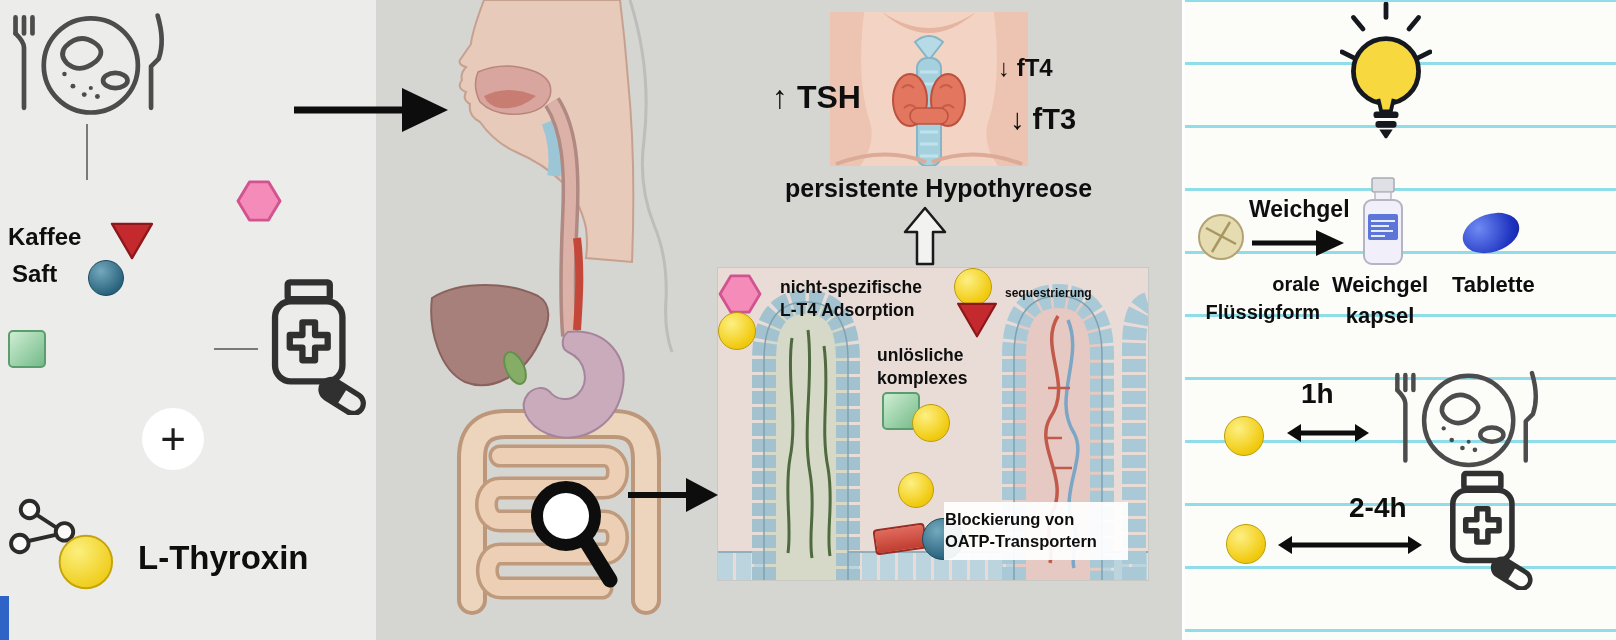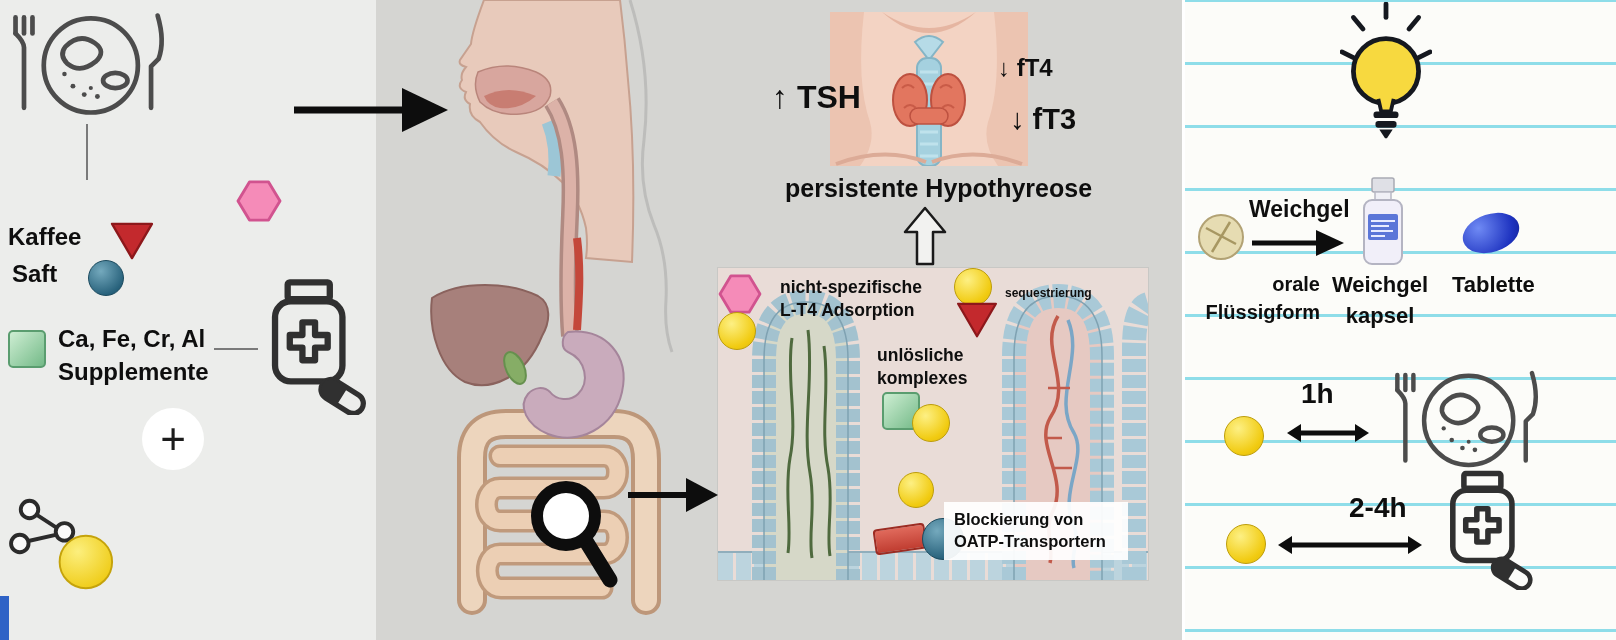--- a/index.html
+++ b/index.html
@@ -10,21 +10,21 @@
 #mid-panel{left:376px;width:806px;background:#d5d5d2}
 #right-panel{left:1182px;width:434px;background-color:#fcfcf9;background-image:linear-gradient(to bottom,rgba(0,0,0,0) 0,rgba(0,0,0,0) 60px,#8edde9 60px,#8edde9 63px);background-size:100% 63px;background-position:0 65px;border-left:3px solid #fff}
 .abs{position:absolute}
 .txt{position:absolute;font-weight:700;color:#0e0e0e;white-space:pre-line;line-height:1.32}
 .ball-y{position:absolute;border-radius:50%;background:radial-gradient(circle at 35% 30%,#fdf084,#f1cb11 68%,#dfb70b);border:1px solid #bd9d09}
 .ball-t{position:absolute;border-radius:50%;background:radial-gradient(circle at 35% 30%,#74a9bd,#235d77 78%);border:1px solid #1b4a5e}
 .sq-g{position:absolute;border-radius:5px;background:linear-gradient(135deg,#ceeed3,#74ba88);border:2px solid #5a9d6f}
 .gel-b{position:absolute;border-radius:50%;background:radial-gradient(circle at 32% 28%,#6f8af4,#1e33c0 70%,#111f90);transform:rotate(-18deg)}
 .red-rect{position:absolute;background:linear-gradient(180deg,#e06a5c,#c03d31);border:2px solid #9c2c23;border-radius:4px;transform:rotate(-8deg)}
 .plus-circle{position:absolute;width:62px;height:62px;border-radius:50%;background:#fff;display:flex;align-items:center;justify-content:center;font-size:44px;color:#1c1c1c;font-weight:400}
-.white-label{position:absolute;background:rgba(255,255,255,.93);padding:7px 10px;font-weight:700;font-size:16.5px;line-height:1.33;color:#0e0e0e;white-space:pre-line}
+.white-label{position:absolute;background:rgba(255,255,255,.93);padding:7px 1px;font-weight:700;font-size:16.5px;line-height:1.33;color:#0e0e0e;white-space:pre-line}
 .vline{position:absolute;width:2px;background:#7a7a7a}
 .hline{position:absolute;height:2px;background:#7a7a7a}
 #inset{position:absolute;left:718px;top:268px;width:430px;height:312px;box-shadow:0 0 0 1px rgba(0,0,0,.06)}
 .corner-blue{position:absolute;left:0;top:596px;width:9px;height:44px;background:#2f63c6}
 </style>
 </head>
 <body>
 
 <div id="canvas">
 
@@ -119,32 +119,31 @@
 
   <div class="txt" style="left:8px;top:221px;font-size:24px">Kaffee</div>
   <svg class="abs" style="left:110px;top:222px" width="44" height="38">
       <use href="#sym-tri"></use>
     </svg>
 
   <div class="txt" style="left:12px;top:258px;font-size:24px">Saft</div>
   <div class="ball-t" style="left:88px;top:260px;width:36px;height:36px"></div>
 
   <div class="sq-g" style="left:8px;top:330px;width:38px;height:38px"></div>
-  <div class="txt" style="left:58px;top:322px;font-size:24px;line-height:1.38">Ca, Fe, Cr, Al
-Supplemente</div>
   <div class="hline" style="left:214px;top:348px;width:44px"></div>
   <svg class="abs" style="left:256px;top:276px" width="116" height="139">
       <use href="#sym-pillbottle"></use>
     </svg>
 
   <div class="plus-circle" style="left:142px;top:408px">+</div>
 
   <svg class="abs" style="left:8px;top:492px" width="112" height="102">
       <use href="#sym-molecule"></use>
     </svg>
+  <div class="txt" style="left:138px;top:536px;font-size:33px">L-Thyroxin</div>
 
   <svg class="abs" style="left:290px;top:82px" width="162" height="56">
     <line x1="4" y1="28" x2="116" y2="28" stroke="#0d0d0d" stroke-width="7"></line>
     <polygon points="112,6 158,28 112,50" fill="#0d0d0d"></polygon>
   </svg>
 
   <svg class="abs" style="left:420px;top:0" width="280" height="625" viewBox="0 0 280 625">
     <path d="M210 0 Q232 70 224 140 Q218 185 234 225 Q248 258 246 300 Q244 330 252 352" fill="none" stroke="#bdbdbb" stroke-width="3"></path>
     <path d="M64 0 C58 16 52 32 51 44 L40 60 Q38 65 46 67 Q40 74 42 80 Q36 88 46 92 Q42 100 50 104 Q48 116 60 122 Q74 142 96 152 Q124 164 142 182 Q160 200 166 228 Q168 244 166 258 L212 262 Q216 160 208 80 Q205 40 200 0 Z" fill="#e8cabb" stroke="#c7a190" stroke-width="2"></path>
     <path d="M58 72 Q86 60 116 72 Q134 80 130 96 Q124 112 100 114 Q74 116 60 102 Q52 86 58 72 Z" fill="#d8a69e" stroke="#b9857b" stroke-width="1.5"></path>

